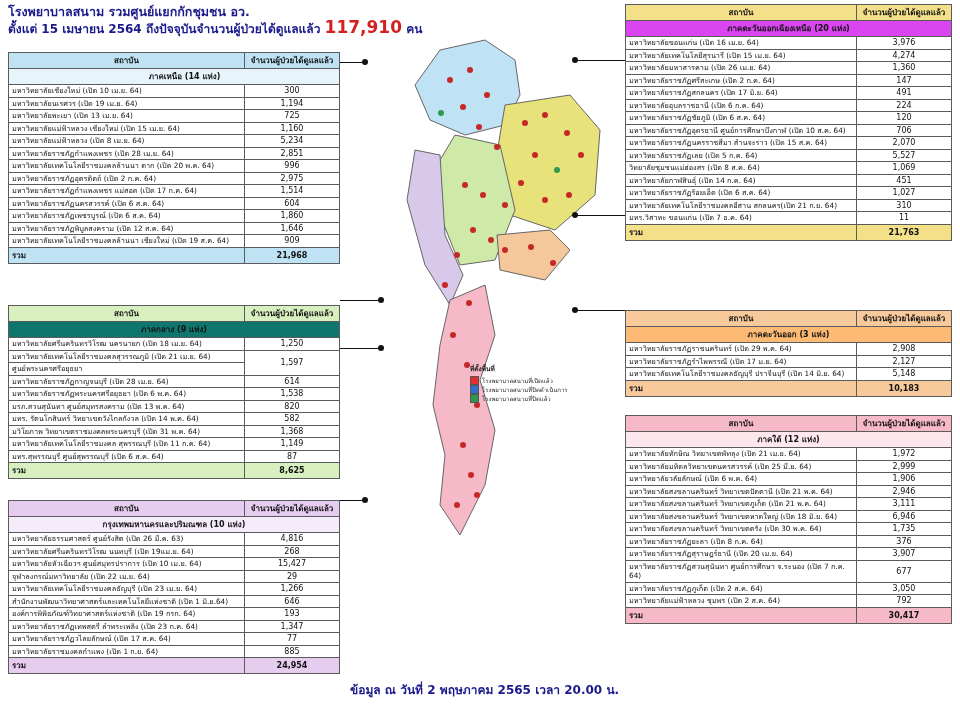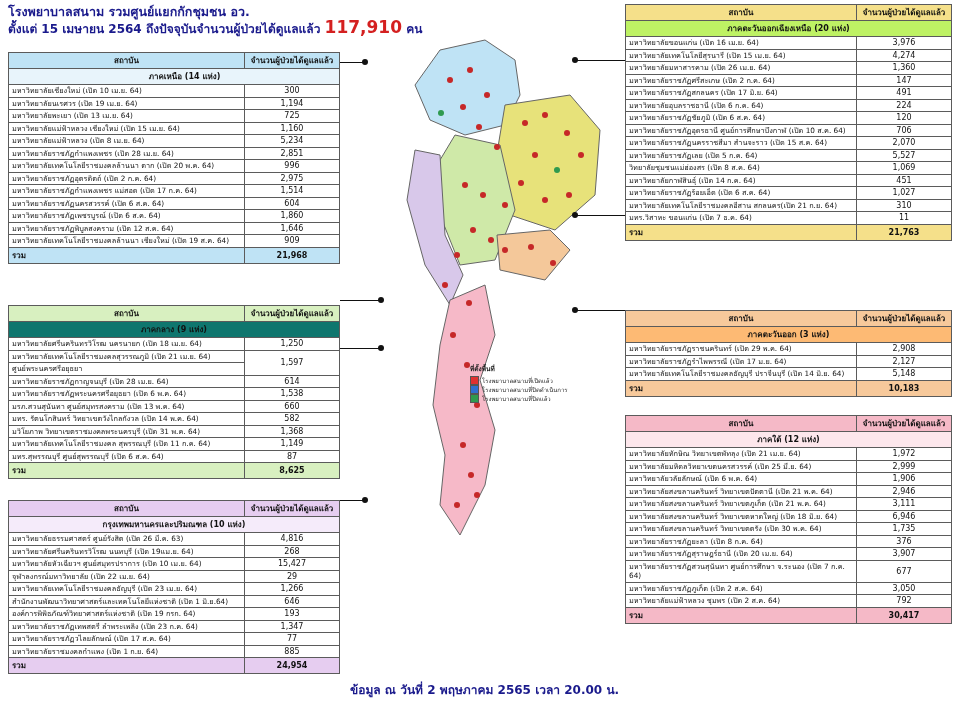--- a/index.html
+++ b/index.html
@@ -46,21 +46,21 @@
 
   
   #bkk{left:8px;top:500px;width:332px;}
   #bkk .hdr td{background:#e6cdf0;}
   #bkk .band td{background:#f5ebfa;}
   #bkk .tot td{background:#e6cdf0;}
 
   
   #northeast{left:625px;top:4px;width:327px;}
   #northeast .hdr td{background:#f5e08a;}
-  #northeast .band td{background:#bef264;}
+  #northeast .band td{background:#d946ef;}
   #northeast .tot td{background:#f5e08a;}
 
   
   #east{left:625px;top:310px;width:327px;}
   #east .hdr td{background:#f7c99b;}
   #east .band td{background:#fdba74;margin-top:8px;}
   #east .tot td{background:#f7c99b;}
 
   
   #south{left:625px;top:415px;width:327px;}
@@ -189,21 +189,21 @@
       <tr>
             <td class="nm">มหาวิทยาลัยราชภัฏกาญจนบุรี  (เปิด 28 เม.ย. 64)</td>
             <td class="num">614</td>
           </tr>
       <tr>
             <td class="nm">มหาวิทยาลัยราชภัฏพระนครศรีอยุธยา  (เปิด 6 พ.ค. 64)</td>
             <td class="num">1,538</td>
           </tr>
       <tr>
             <td class="nm">มรภ.สวนสุนันทา ศูนย์สมุทรสงคราม  (เปิด 13 พ.ค. 64)</td>
-            <td class="num">660</td>
+            <td class="num">820</td>
           </tr>
       <tr>
             <td class="nm">มทร. รัตนโกสินทร์  วิทยาเขตวังไกลกังวล (เปิด 14 พ.ค. 64)</td>
             <td class="num">582</td>
           </tr>
       <tr>
             <td class="nm">มวิโยภาพ วิทยาเขตราชมงคลพระนครบุรี  (เปิด 31 พ.ค. 64)</td>
             <td class="num">1,368</td>
           </tr>
       <tr>

